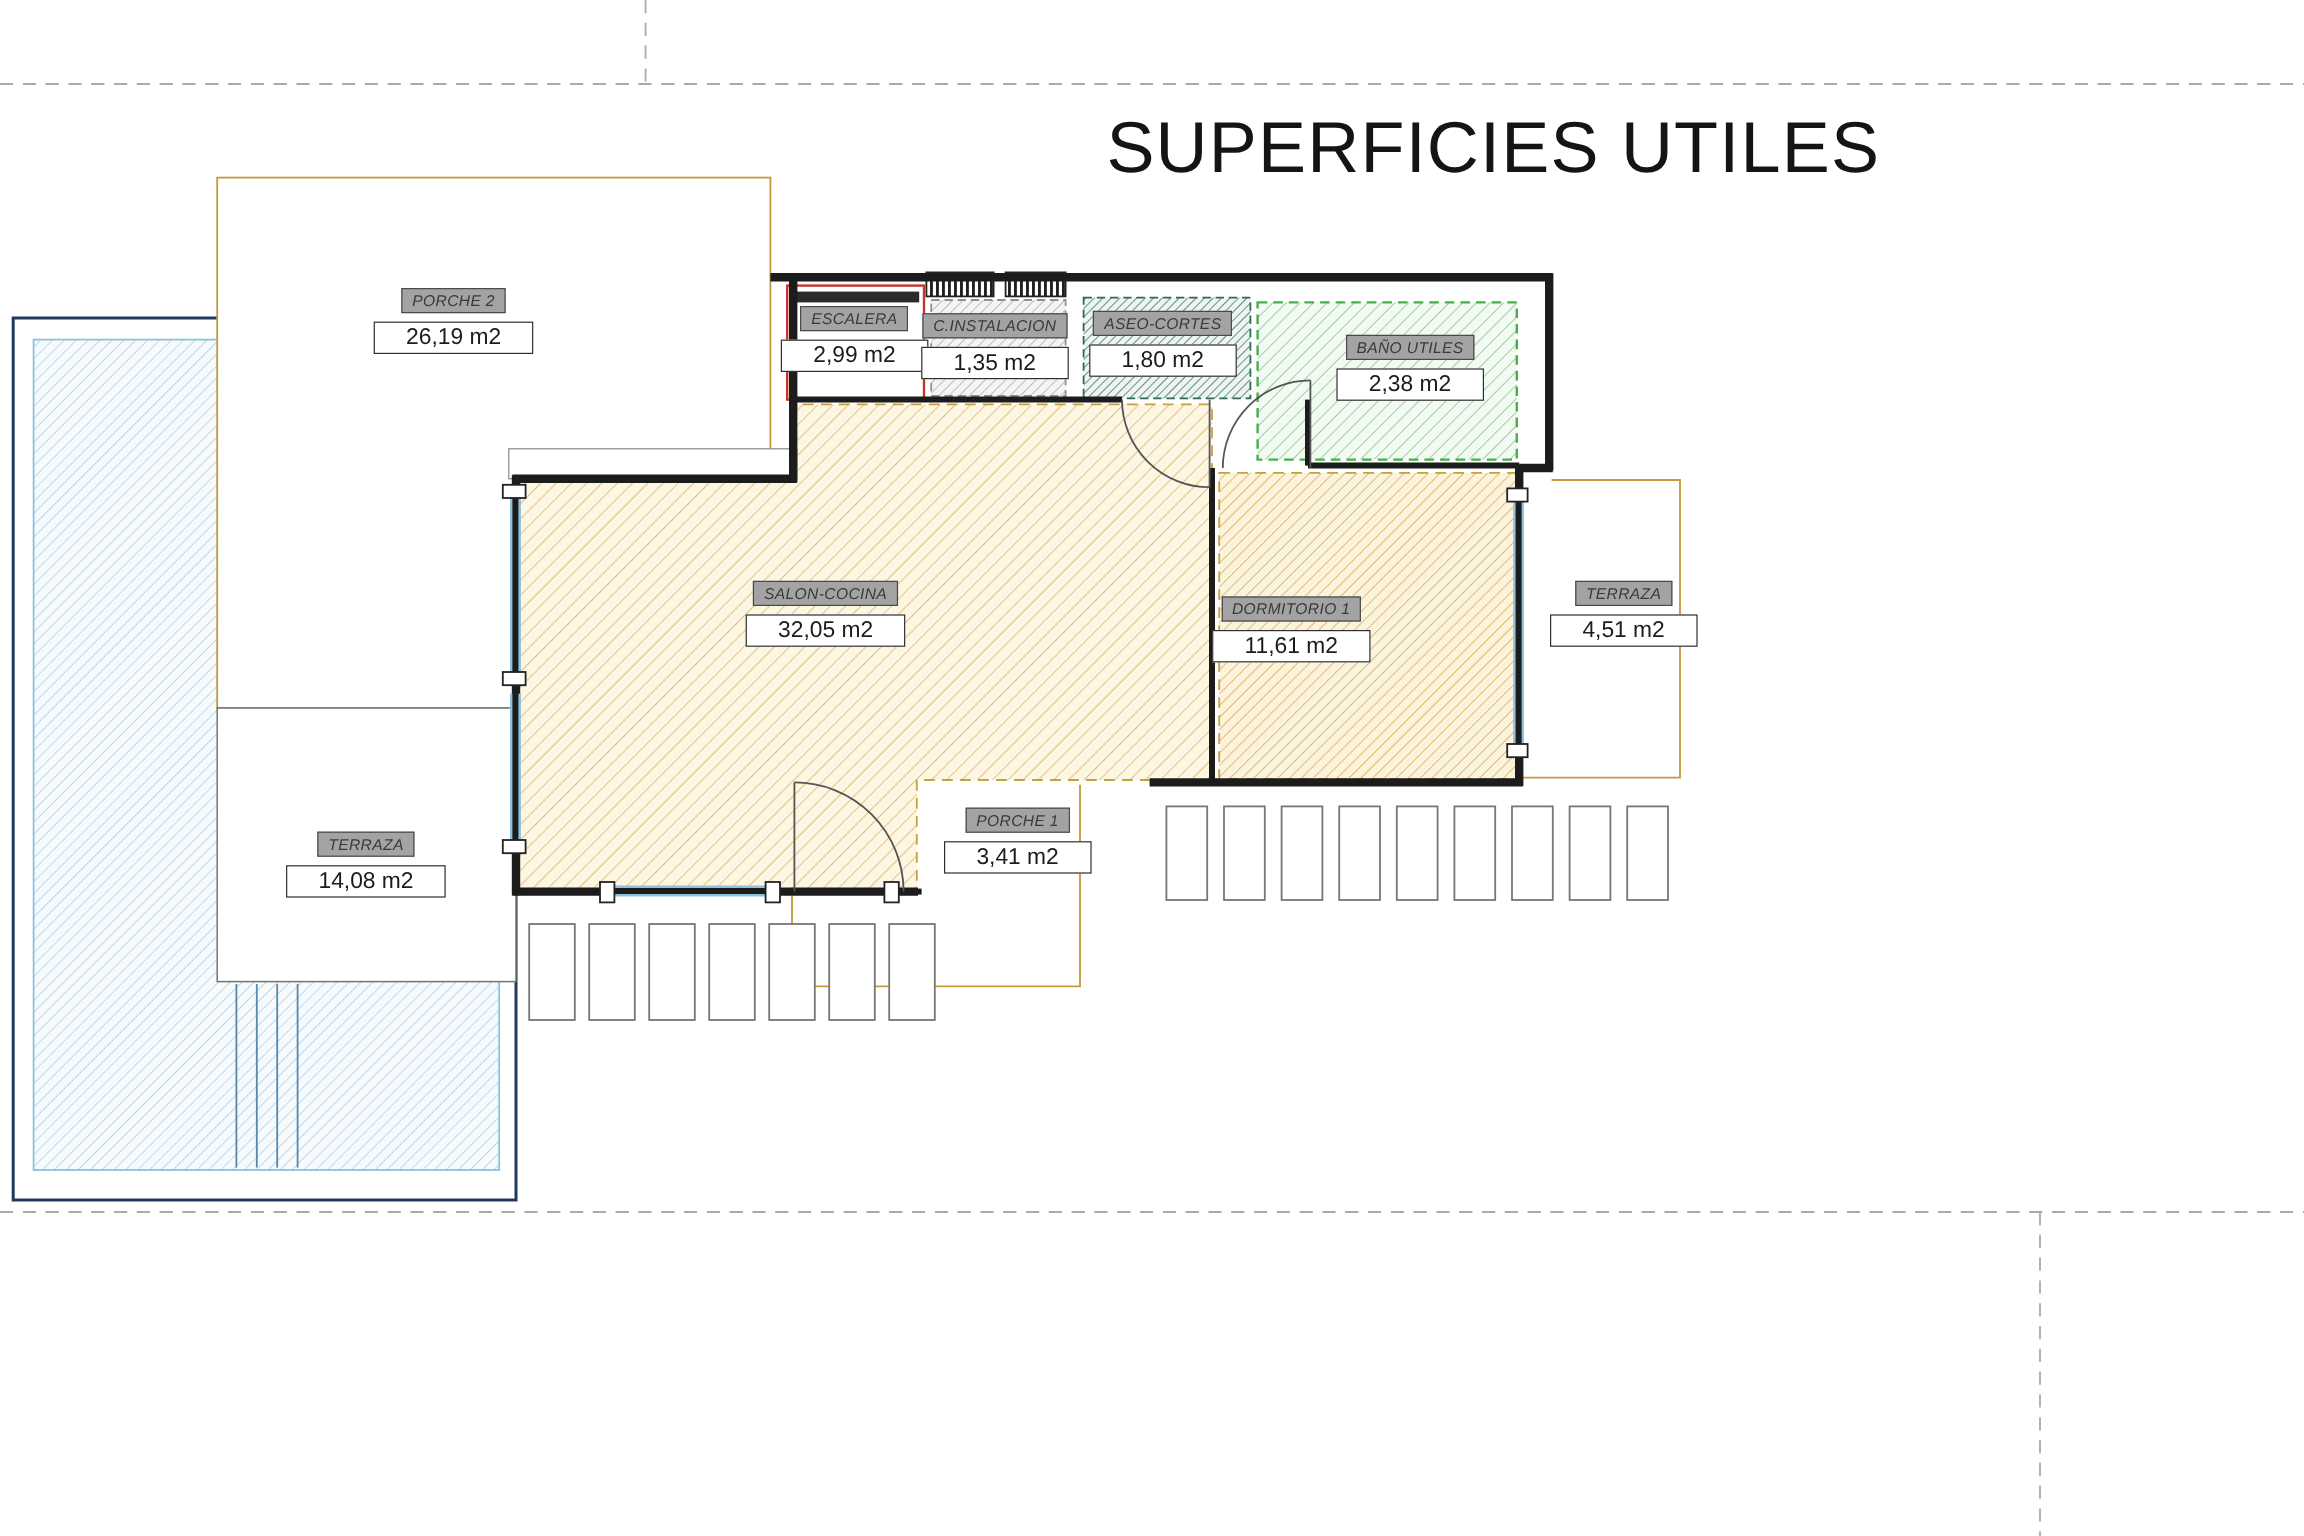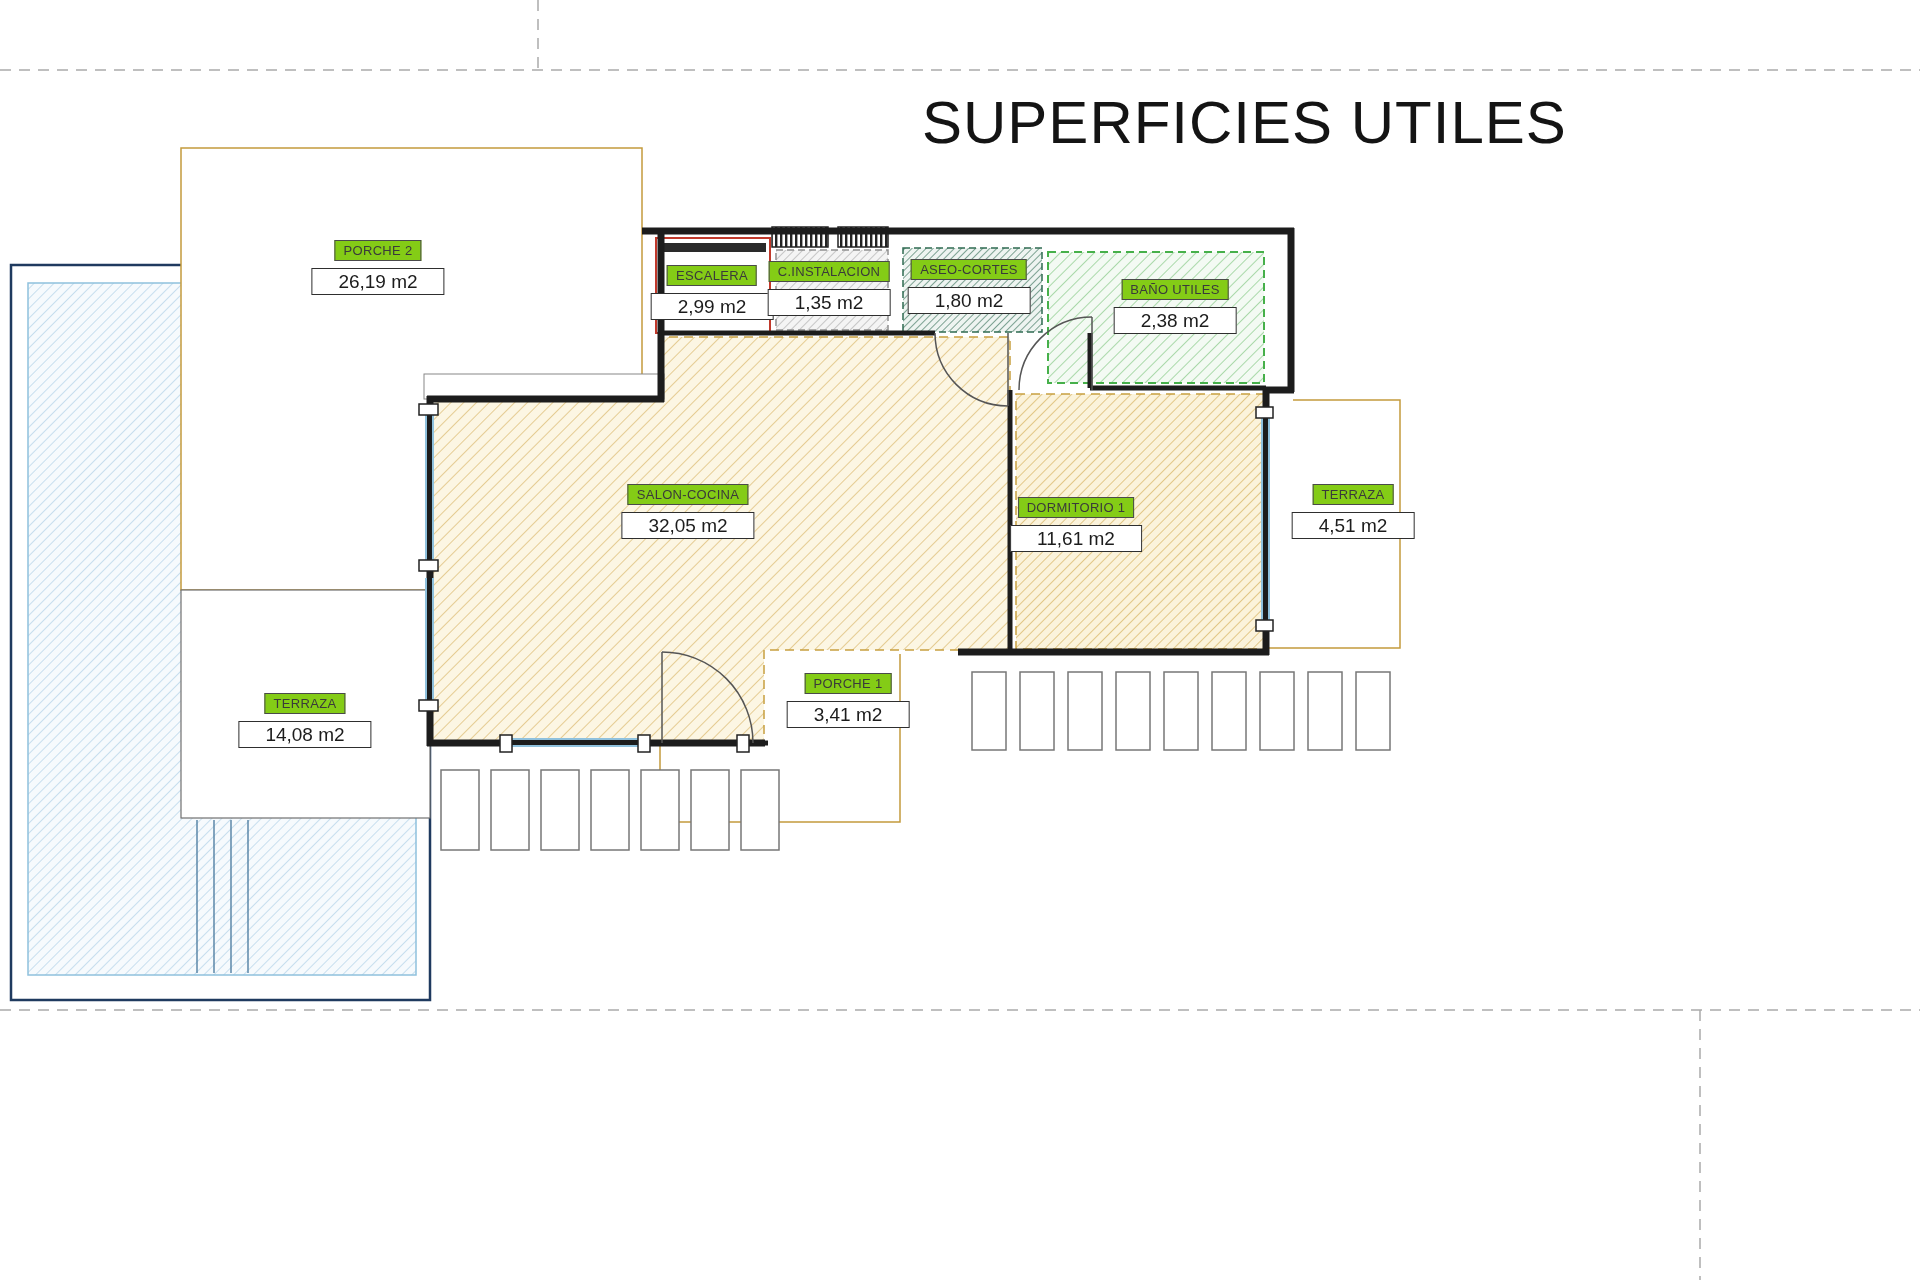--- a/index.html
+++ b/index.html
@@ -3,22 +3,22 @@
 <meta charset="utf-8">
 <style>
   html,body{margin:0;padding:0;background:#fff;}
   .canvas{position:relative;width:1920px;height:1280px;background:#fff;overflow:hidden;
           font-family:"Liberation Sans",sans-serif;text-align:center;}
   svg.plan{position:absolute;left:0;top:0;}
   .title{position:absolute;left:922px;top:88px;color:#141414;font-size:60px;
          letter-spacing:1px;white-space:nowrap;}
   .label{position:absolute;transform:translateX(-50%);display:flex;flex-direction:column;
          align-items:center;gap:7px;z-index:5;}
-  .lname{border:1px solid #4a4a4a;background:#84cc16;color:#3a3a3a;font-size:13px;line-height:1;
-         padding:3px 8px;white-space:nowrap;letter-spacing:.3px;}
+  .lname{border:1px solid #4a4a4a;background:#a3a3a3;color:#3a3a3a;font-size:13px;line-height:1;
+         padding:3px 8px;white-space:nowrap;letter-spacing:.3px;font-style:italic;}
   .larea{border:1px solid #2e2e2e;background:#fff;color:#1c1c1c;font-size:19px;line-height:1;
          padding:3px 26px;white-space:nowrap;}
 </style>
 </head>
 <body>
 
 <div class="canvas">
 
 <svg class="plan" width="1920" height="1280" viewBox="0 0 1920 1280">
   <defs>
@@ -167,21 +167,21 @@
   </g>
 </svg>
 
 <div class="title">SUPERFICIES UTILES</div>
 
 <div class="label" style="left:378px;top:240px">
   <div class="lname">PORCHE 2</div>
   <div class="larea">26,19 m2</div>
 </div>
 
-<div class="label" style="left:712px;top:265px">
+<div class="label" style="left:712px;top:255px">
   <div class="lname">ESCALERA</div>
   <div class="larea">2,99 m2</div>
 </div>
 
 <div class="label" style="left:829px;top:261px">
   <div class="lname">C.INSTALACION</div>
   <div class="larea">1,35 m2</div>
 </div>
 
 <div class="label" style="left:969px;top:259px">

